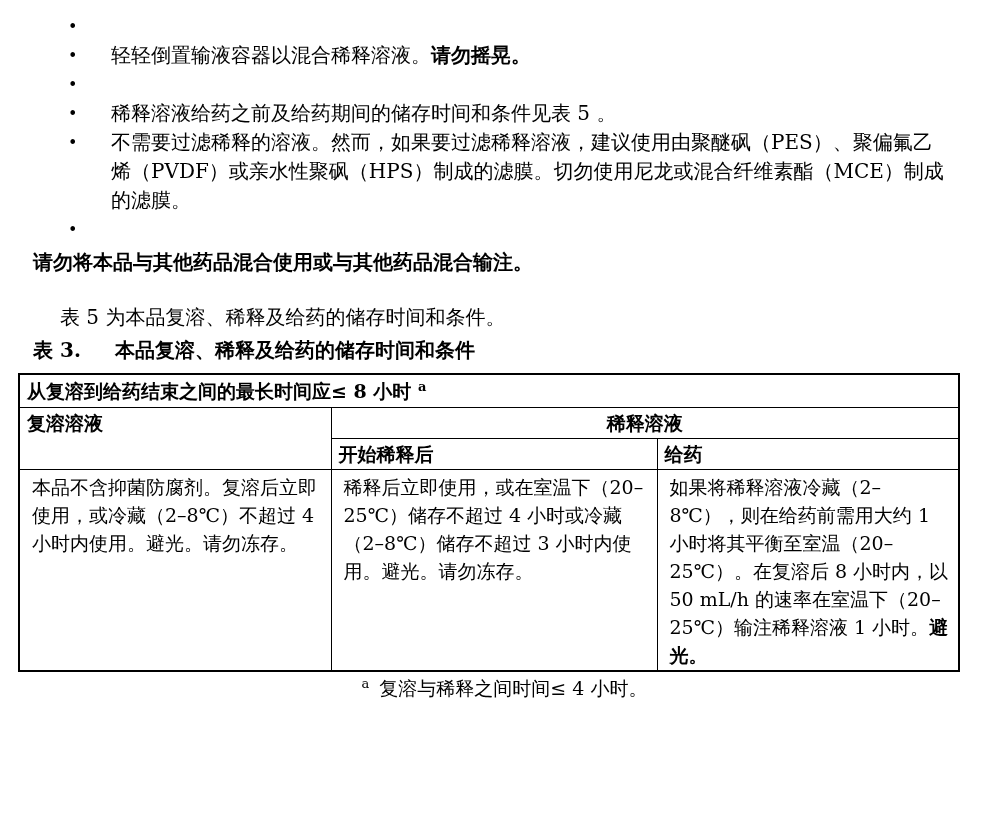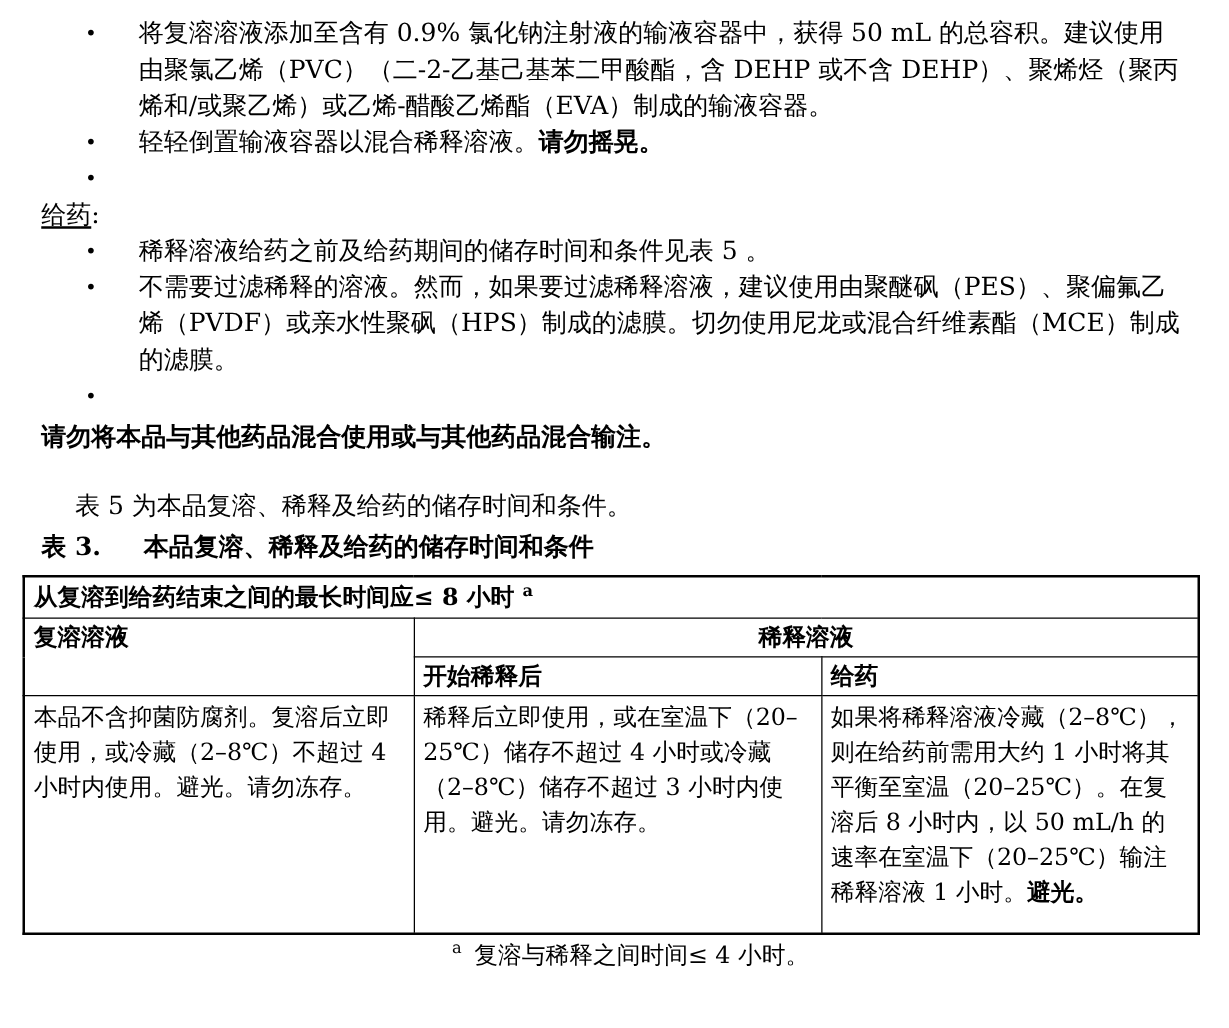--- a/index.html
+++ b/index.html
@@ -61,56 +61,50 @@
     padding: 1px 7px;
     font-size: 19px;
     line-height: 28px;
     vertical-align: top;
   }
   table.t5 { border: 2px solid #000; }
   tr.maxrow td { font-weight: bold; height: 31px; line-height: 30px; }
   td.col1h { font-weight: bold; vertical-align: bottom; padding-bottom: 4px; }
   td.grouph { font-weight: bold; text-align: center; height: 27px; line-height: 26px; }
   td.subh { font-weight: bold; height: 29px; line-height: 28px; }
-  tr.bodyrow td { height: 190px; padding-top: 3px; }
+  tr.bodyrow td { height: 190px; padding-top: 3px; padding-left: 12px; }
   sup.fna { font-size: 13px; vertical-align: super; line-height: 0; }
   .footnote {
     margin-left: 26px;
     margin-top: 2px;
     font-size: 19px;
     text-align: center;
   }
   .footnote sup.fna { margin-right: 10px; }
 </style>
 </head>
 <body>
 
 <div class="doc">
 
   <ul class="blist">
     <li>
       <span class="bullet">•</span>
-      <span class="li-text">
-        <span>将复溶溶液添加至含有 0.9% 氯化钠注射液的输液容器中，获得 50 mL 的总容积。建议使用由聚氯乙烯（PVC）（二-2-乙基己基苯二甲酸酯，含 DEHP 或不含 DEHP）、聚烯烃（聚丙烯和/或聚乙烯）或乙烯-醋酸乙烯酯（EVA）制成的输液容器。</span><span class="bold"></span>
-      </span>
     </li>
     <li>
       <span class="bullet">•</span>
       <span class="li-text">
         <span>轻轻倒置输液容器以混合稀释溶液。</span><span class="bold">请勿摇晃。</span>
       </span>
     </li>
     <li>
       <span class="bullet">•</span>
     </li>
   </ul>
 
-  <div class="heading-admin">
-    <span class="u">给药</span><span>:</span>
-  </div>
 
   <ul class="blist">
     <li>
       <span class="bullet">•</span>
       <span class="li-text">
         <span>稀释溶液给药之前及给药期间的储存时间和条件见表 5 。</span><span class="bold"></span>
       </span>
     </li>
     <li>
       <span class="bullet">•</span>

